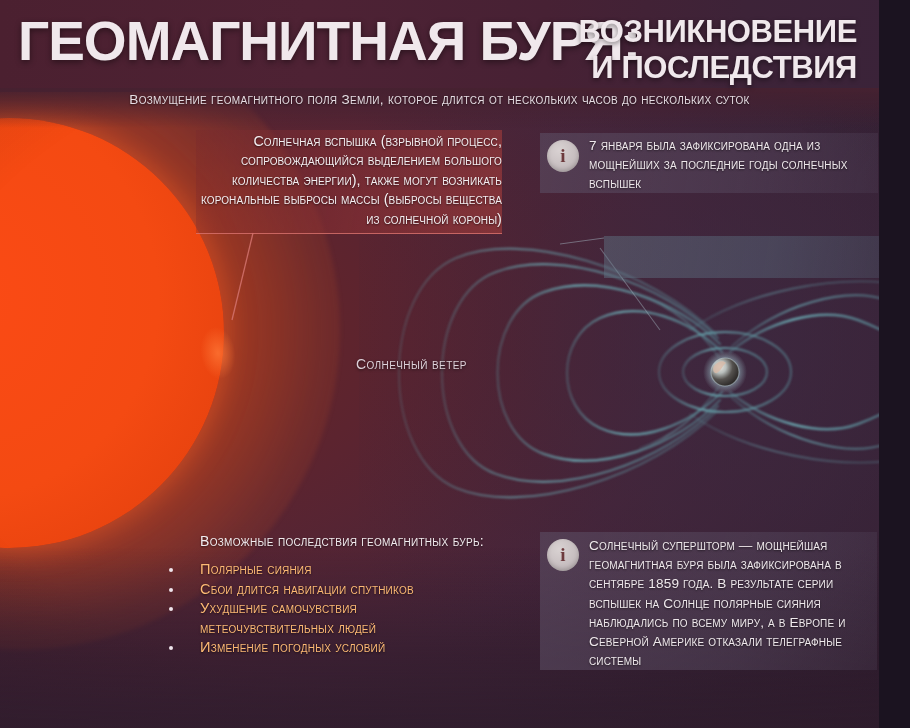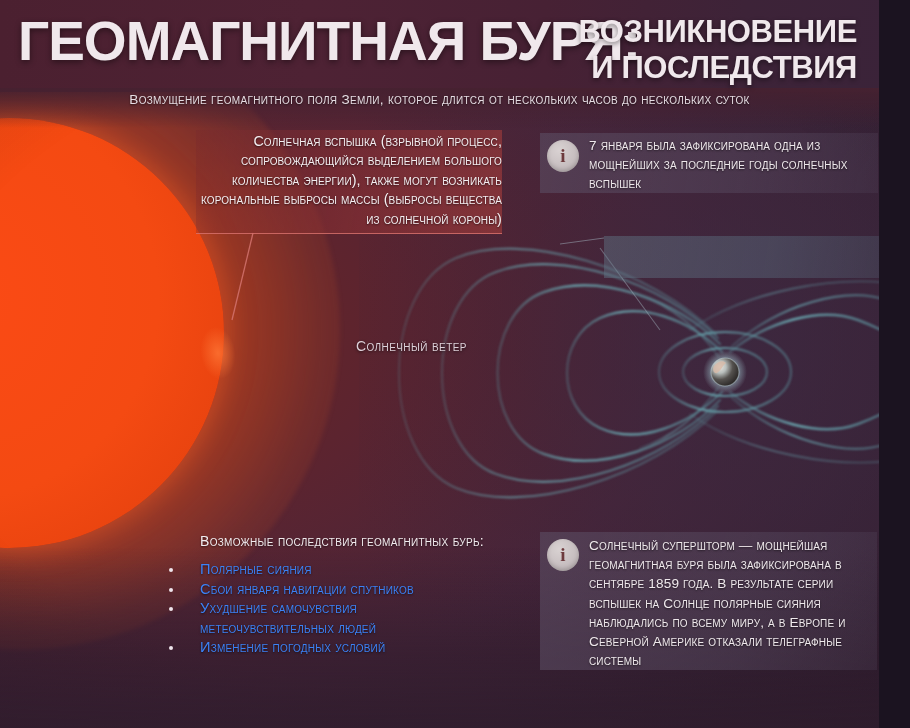--- a/index.html
+++ b/index.html
@@ -177,21 +177,21 @@
     text-align:center;
     color:#e6dde3;
     font-size:13.6px;
     letter-spacing:.3px;
     font-variant:small-caps;
     text-shadow:0 1px 2px rgba(0,0,0,.55);
   }
 
   
   .wind-label{
-    position:absolute;left:356px;top:338px;
+    position:absolute;left:356px;top:356px;
     color:#ddd1d9;
     font-size:14px;
     font-variant:small-caps;
     letter-spacing:.4px;
     text-shadow:0 1px 3px rgba(0,0,0,.6);
   }
 
   
   .cons-title{
     position:absolute;left:200px;top:533px;
@@ -201,21 +201,21 @@
     letter-spacing:.3px;
     text-shadow:0 1px 2px rgba(0,0,0,.55);
   }
   .cons-list{
     position:absolute;left:166px;top:560px;width:340px;
     margin:0;padding:0;list-style:none;
   }
   .cons-list li{
     position:relative;
     padding-left:34px;
-    color:#3b82f6;
+    color:#fdba74;
     font-size:14.6px;
     line-height:19.6px;
     font-variant:small-caps;
     letter-spacing:.2px;
     text-shadow:0 1px 2px rgba(0,0,0,.55);
   }
   .cons-list li .bullet{
     position:absolute;left:3px;top:8px;
     width:4px;height:4px;border-radius:50%;
     background:#efe6ec;
@@ -314,21 +314,21 @@
   <div class="info-icon top"></div>
   <div class="info-text top">7 января была зафиксирована одна из мощнейших за последние годы солнечных вспышек</div>
 
   <div class="mag-box"></div>
 
   <div class="wind-label">Солнечный ветер</div>
 
   <div class="cons-title">Возможные последствия геомагнитных бурь:</div>
   <ul class="cons-list" id="cons-list">
       <li><span class="bullet"></span><span>Полярные сияния</span></li>
-      <li><span class="bullet"></span><span>Сбои января навигации спутников</span></li>
+      <li><span class="bullet"></span><span>Сбои длится навигации спутников</span></li>
       <li><span class="bullet"></span><span>Ухудшение самочувствия</span><span class="cont">метеочувствительных людей</span></li>
       <li><span class="bullet"></span><span>Изменение погодных условий</span></li>
     </ul>
 
   <div class="info-box bottom"></div>
   <div class="info-icon bottom"></div>
   <div class="info-text bottom">Солнечный супершторм — мощнейшая геомагнитная буря была зафиксирована в сентябре 1859 года. В результате серии вспышек на Солнце полярные сияния наблюдались по всему миру, а в Европе и Северной Америке отказали телеграфные системы</div>
 
 </div>
 

